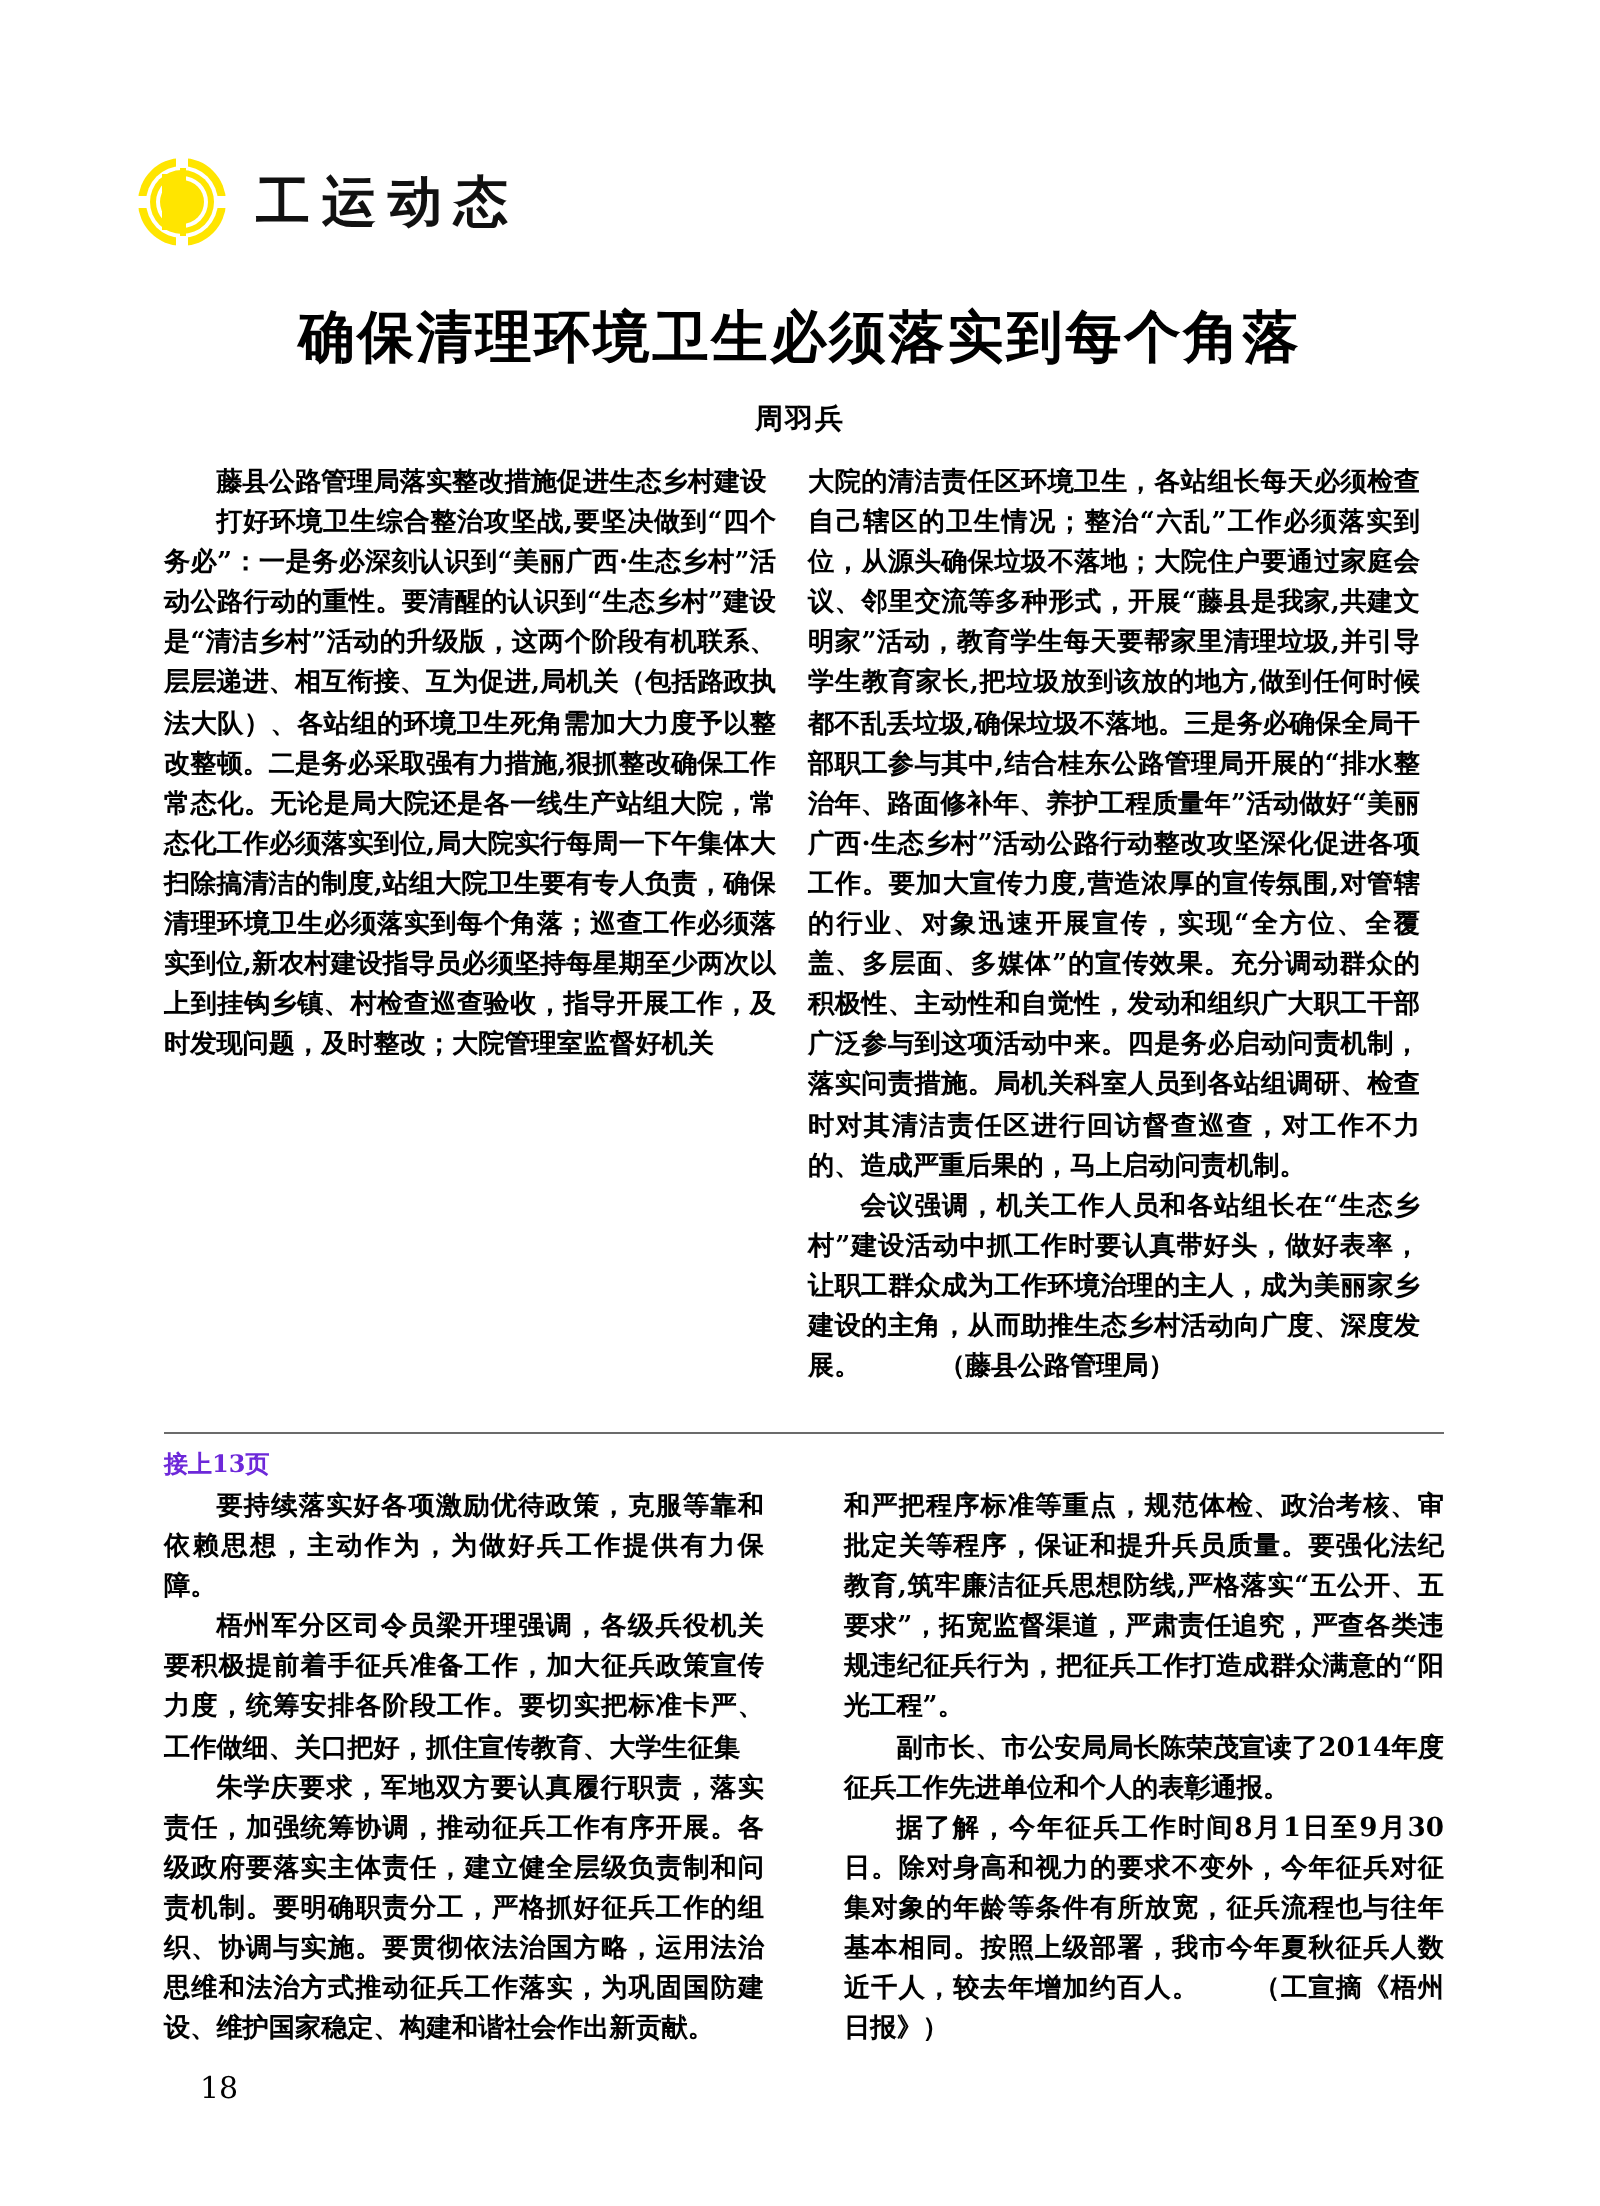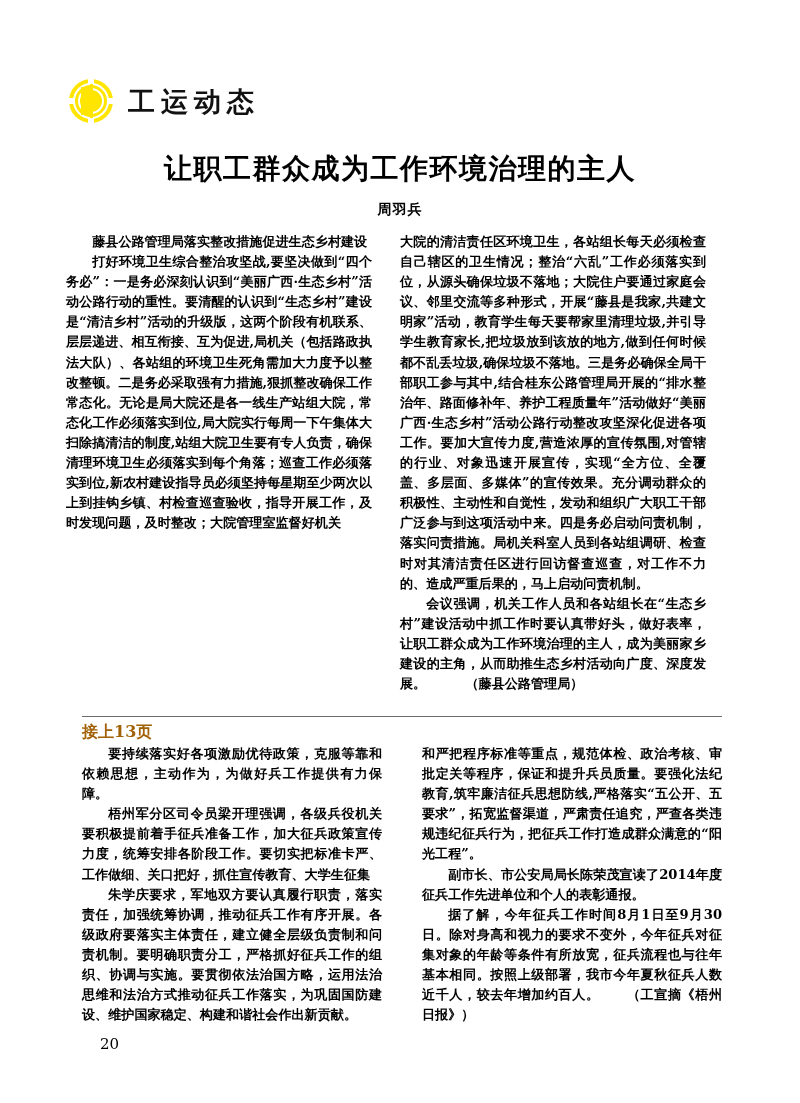--- a/index.html
+++ b/index.html
@@ -147,25 +147,25 @@
     font-family: "DejaVu Sans", "Liberation Sans", sans-serif;
     font-size: 14px;
     font-weight: bold;
     letter-spacing: 1px;
     color: #000;
   }
 
   
   .columns {
     position: absolute;
-    left: 66px;
+    left: 82px;
     top: 232px;
     width: 640px;
     display: flex;
-    gap: 28px;
+    gap: 16px;
   }
   .col {
     width: 306px;
   }
   .col p {
     margin: 0;
     font-family: "DejaVu Serif", "Liberation Serif", serif;
     font-size: 13.1px;
     line-height: 20.1px;
     text-align: justify;
@@ -186,23 +186,23 @@
     height: 1px;
     background: #6b6b6b;
   }
 
   
   .cont-label {
     position: absolute;
     left: 82px;
     top: 722px;
     font-family: "DejaVu Serif", "Liberation Serif", serif;
-    font-size: 16px;
-    font-weight: bold;
-    color: #a16207;
+    font-size: 12px;
+    font-weight: bold;
+    color: #6d28d9;
     line-height: 20px;
   }
 
   .columns2 {
     position: absolute;
     left: 82px;
     top: 744px;
     width: 640px;
     display: flex;
     gap: 40px;
@@ -244,21 +244,21 @@
       <div class="bar-left"></div>
       <div class="bar-center"></div>
       <div class="notch-l"></div>
       <div class="notch-r"></div>
       <div class="notch-t"></div>
       <div class="notch-b"></div>
     </div>
     <div class="masthead-title">工运动态</div>
   </div>
 
-  <div class="article-title">让职工群众成为工作环境治理的主人</div>
+  <div class="article-title">确保清理环境卫生必须落实到每个角落</div>
   <div class="article-byline">周羽兵</div>
 
   <div class="columns">
     <div class="col">
       <p class="indent">藤县公路管理局落实整改措施促进生态乡村建设</p>
       <p class="indent">打好环境卫生综合整治攻坚战,要坚决做到“四个务必”：一是务必深刻认识到“美丽广西·生态乡村”活动公路行动的重性。要清醒的认识到“生态乡村”建设是“清洁乡村”活动的升级版，这两个阶段有机联系、层层递进、相互衔接、互为促进,局机关（包括路政执法大队）、各站组的环境卫生死角需加大力度予以整改整顿。二是务必采取强有力措施,狠抓整改确保工作常态化。无论是局大院还是各一线生产站组大院，常态化工作必须落实到位,局大院实行每周一下午集体大扫除搞清洁的制度,站组大院卫生要有专人负责，确保清理环境卫生必须落实到每个角落；巡查工作必须落实到位,新农村建设指导员必须坚持每星期至少两次以上到挂钩乡镇、村检查巡查验收，指导开展工作，及时发现问题，及时整改；大院管理室监督好机关</p>
     </div>
     <div class="col">
       <p class="noindent">大院的清洁责任区环境卫生，各站组长每天必须检查自己辖区的卫生情况；整治“六乱”工作必须落实到位，从源头确保垃圾不落地；大院住户要通过家庭会议、邻里交流等多种形式，开展“藤县是我家,共建文明家”活动，教育学生每天要帮家里清理垃圾,并引导学生教育家长,把垃圾放到该放的地方,做到任何时候都不乱丢垃圾,确保垃圾不落地。三是务必确保全局干部职工参与其中,结合桂东公路管理局开展的“排水整治年、路面修补年、养护工程质量年”活动做好“美丽广西·生态乡村”活动公路行动整改攻坚深化促进各项工作。要加大宣传力度,营造浓厚的宣传氛围,对管辖的行业、对象迅速开展宣传，实现“全方位、全覆盖、多层面、多媒体”的宣传效果。充分调动群众的积极性、主动性和自觉性，发动和组织广大职工干部广泛参与到这项活动中来。四是务必启动问责机制，落实问责措施。局机关科室人员到各站组调研、检查时对其清洁责任区进行回访督查巡查，对工作不力的、造成严重后果的，马上启动问责机制。</p>
       <p class="indent">会议强调，机关工作人员和各站组长在“生态乡村”建设活动中抓工作时要认真带好头，做好表率，让职工群众成为工作环境治理的主人，成为美丽家乡建设的主角，从而助推生态乡村活动向广度、深度发展。　　　（藤县公路管理局）</p>
@@ -275,15 +275,15 @@
       <p class="indent">梧州军分区司令员梁开理强调，各级兵役机关要积极提前着手征兵准备工作，加大征兵政策宣传力度，统筹安排各阶段工作。要切实把标准卡严、工作做细、关口把好，抓住宣传教育、大学生征集</p>
       <p class="indent">朱学庆要求，军地双方要认真履行职责，落实责任，加强统筹协调，推动征兵工作有序开展。各级政府要落实主体责任，建立健全层级负责制和问责机制。要明确职责分工，严格抓好征兵工作的组织、协调与实施。要贯彻依法治国方略，运用法治思维和法治方式推动征兵工作落实，为巩固国防建设、维护国家稳定、构建和谐社会作出新贡献。</p>
     </div>
     <div class="col">
       <p class="noindent">和严把程序标准等重点，规范体检、政治考核、审批定关等程序，保证和提升兵员质量。要强化法纪教育,筑牢廉洁征兵思想防线,严格落实“五公开、五要求”，拓宽监督渠道，严肃责任追究，严查各类违规违纪征兵行为，把征兵工作打造成群众满意的“阳光工程”。</p>
       <p class="indent">副市长、市公安局局长陈荣茂宣读了2014年度征兵工作先进单位和个人的表彰通报。</p>
       <p class="indent">据了解，今年征兵工作时间8月1日至9月30日。除对身高和视力的要求不变外，今年征兵对征集对象的年龄等条件有所放宽，征兵流程也与往年基本相同。按照上级部署，我市今年夏秋征兵人数近千人，较去年增加约百人。　　（工宣摘《梧州日报》）</p>
     </div>
   </div>
 
-  <div class="page-number">20</div>
+  <div class="page-number">18</div>
 
 </div>
 
 </body></html>

